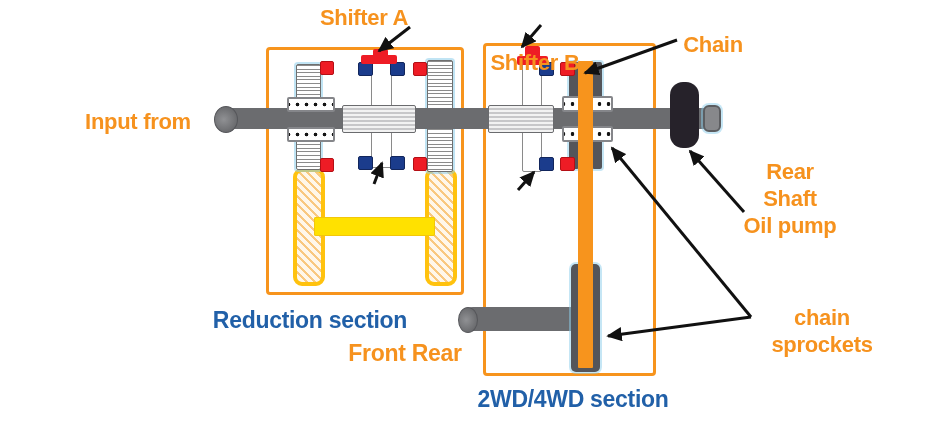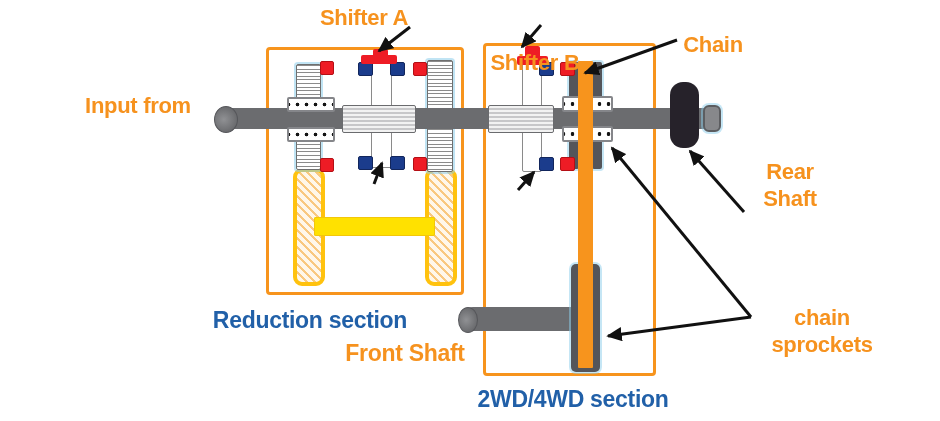--- a/index.html
+++ b/index.html
@@ -135,32 +135,33 @@
 
   <div class="abs lbl" style="left:294px;top:5px;width:140px;font-size:22px;">
       <span>Shifter A</span>
     </div>
   <div class="abs lbl" style="left:465px;top:5px;width:140px;font-size:22px;margin-top:45px;">
       <span>Shifter B</span>
     </div>
   <div class="abs lbl" style="left:653px;top:32px;width:120px;font-size:22px;">
       <span>Chain</span>
     </div>
-  <div class="abs lbl" style="left:48px;top:92px;width:180px;font-size:22px;line-height:1.3;">
+  <div class="abs lbl" style="left:48px;top:108px;width:180px;font-size:22px;line-height:1.3;">
     <span>Input from</span>
   </div>
   <div class="abs lbl" style="left:710px;top:159px;width:160px;font-size:22px;text-align:center;">
     <span>Rear</span>
     <span>Shaft</span>
+    <span>Oil pump</span>
   </div>
   <div class="abs lbl blue" style="left:190px;top:306px;width:240px;font-size:23px;">
       <span>Reduction section</span>
     </div>
   <div class="abs lbl" style="left:325px;top:339px;width:160px;font-size:23px;">
-      <span>Front Shaft</span>
+      <span>Front Rear</span>
     </div>
   <div class="abs lbl blue" style="left:453px;top:385px;width:240px;font-size:23px;">
       <span>2WD/4WD section</span>
     </div>
   <div class="abs lbl" style="left:742px;top:305px;width:160px;font-size:22px;">
     <span>chain</span>
     <span>sprockets</span>
   </div>
 
 </div>

